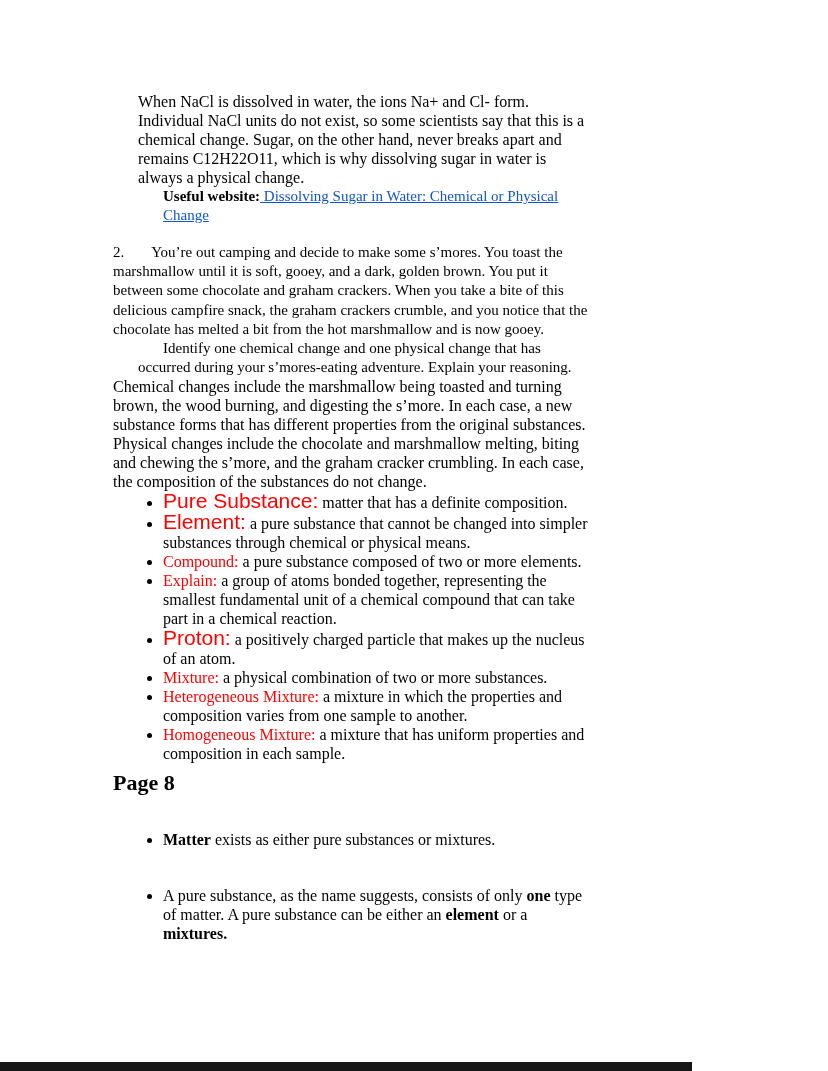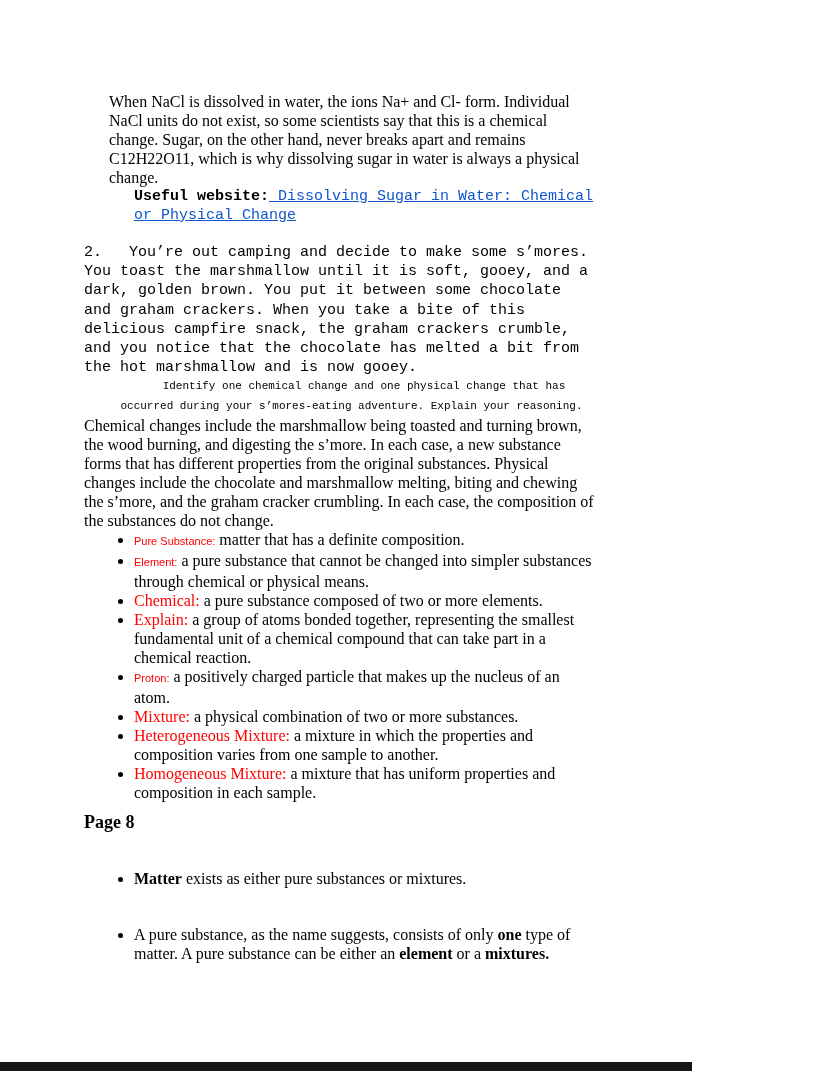--- a/index.html
+++ b/index.html
@@ -1,33 +1,33 @@
 <!DOCTYPE html>
 <html style="--term-red: #ff0000; --link-blue: #1155cc; --bottom-bar: #161616;"><head>
 <meta charset="utf-8">
 <style>
   html,body{margin:0;padding:0;background:#ffffff;}
   .page{position:relative;width:692px;height:1071px;background:#fff;box-sizing:border-box;
-        padding:92px 98px 0 84px;color:#000;overflow:hidden;}
+        padding:92px 98px 0 113px;color:#000;overflow:hidden;}
   .serif{font-family:"Liberation Serif","DejaVu Serif",serif;}
-  .sans{font-family:Liberation Mono, monospace;}
+  .sans{font-family:Liberation Serif, serif;}
   .intro-para{margin:0 0 0 25px;font-size:16px;line-height:19px;}
   .useful-line{margin:0 0 0 50px;font-size:15px;line-height:19px;}
   .useful-label{font-weight:bold;}
   .doc-link{color:var(--link-blue,#1155cc);text-decoration:underline;cursor:pointer;}
   .q2-para{margin:18px 0 0 0;font-size:15px;line-height:19.2px;}
   .q2-tab{display:inline-block;width:27px;}
-  .q2-prompt{margin:0 0 0 25px;text-indent:25px;font-size:11px;line-height:19.2px;text-align:center;}
+  .q2-prompt{margin:0 0 0 25px;text-indent:25px;font-size:15px;line-height:19.2px;}
   .answer-para{margin:0;font-size:16px;line-height:19px;}
   .page7-heading{margin:16px 0 37px 0;font-size:15px;font-weight:bold;line-height:19px;}
   ul.vocab{margin:0;padding:0 0 0 50px;font-size:16px;line-height:19px;}
   ul.vocab li{margin:0;}
   .term{color:var(--term-red,#ff0000);}
-  .term-sans{font-family:"Liberation Sans","DejaVu Sans",sans-serif;font-size:11px;}
-  .page8-heading{margin:10px 0 0 0;font-size:18px;font-weight:bold;line-height:20px;}
+  .term-sans{font-family:"Liberation Sans","DejaVu Sans",sans-serif;font-size:21px;}
+  .page8-heading{margin:10px 0 0 0;font-size:22px;font-weight:bold;line-height:20px;}
   ul.p8{margin:0;padding:0 0 0 50px;font-size:16px;line-height:19px;}
   ul.p8 li{margin-top:37px;}
   .bottom-bar{position:absolute;left:0;right:0;bottom:0;height:9px;background:var(--bottom-bar,#161616);}
   b{font-weight:bold;margin-top:24px;}
 </style>
 </head>
 <body>
 
 <div class="page">
 
@@ -38,21 +38,21 @@
   <p class="q2-para sans"><span>2.</span><span class="q2-tab"></span><span>You’re out camping and decide to make some s’mores. You toast the marshmallow until it is soft, gooey, and a dark, golden brown. You put it between some chocolate and graham crackers. When you take a bite of this delicious campfire snack, the graham crackers crumble, and you notice that the chocolate has melted a bit from the hot marshmallow and is now gooey.</span></p>
 
   <p class="q2-prompt sans">Identify one chemical change and one physical change that has occurred during your s’mores-eating adventure. Explain your reasoning.</p>
 
   <p class="answer-para serif">Chemical changes include the marshmallow being toasted and turning brown, the wood burning, and digesting the s’more. In each case, a new substance forms that has different properties from the original substances. Physical changes include the chocolate and marshmallow melting, biting and chewing the s’more, and the graham cracker crumbling. In each case, the composition of the substances do not change.</p>
 
 
   <ul class="vocab serif">
     <li><span class="term term-sans">Pure Substance:</span><span> matter that has a definite composition.</span></li>
     <li><span class="term term-sans">Element:</span><span> a pure substance that cannot be changed into simpler substances through chemical or physical means.</span></li>
-    <li><span class="term">Chemical:</span><span> a pure substance composed of two or more elements.</span></li>
+    <li><span class="term">Compound:</span><span> a pure substance composed of two or more elements.</span></li>
     <li><span class="term">Explain:</span><span> a group of atoms bonded together, representing the smallest fundamental unit of a chemical compound that can take part in a chemical reaction.</span></li>
     <li><span class="term term-sans">Proton:</span><span> a positively charged particle that makes up the nucleus of an atom.</span></li>
     <li><span class="term">Mixture:</span><span> a physical combination of two or more substances.</span></li>
     <li><span class="term">Heterogeneous Mixture:</span><span> a mixture in which the properties and composition varies from one sample to another.</span></li>
     <li><span class="term">Homogeneous Mixture:</span><span> a mixture that has uniform properties and composition in each sample.</span></li>
   </ul>
 
   <p class="page8-heading serif">Page 8</p>
 
   <ul class="p8 serif">

